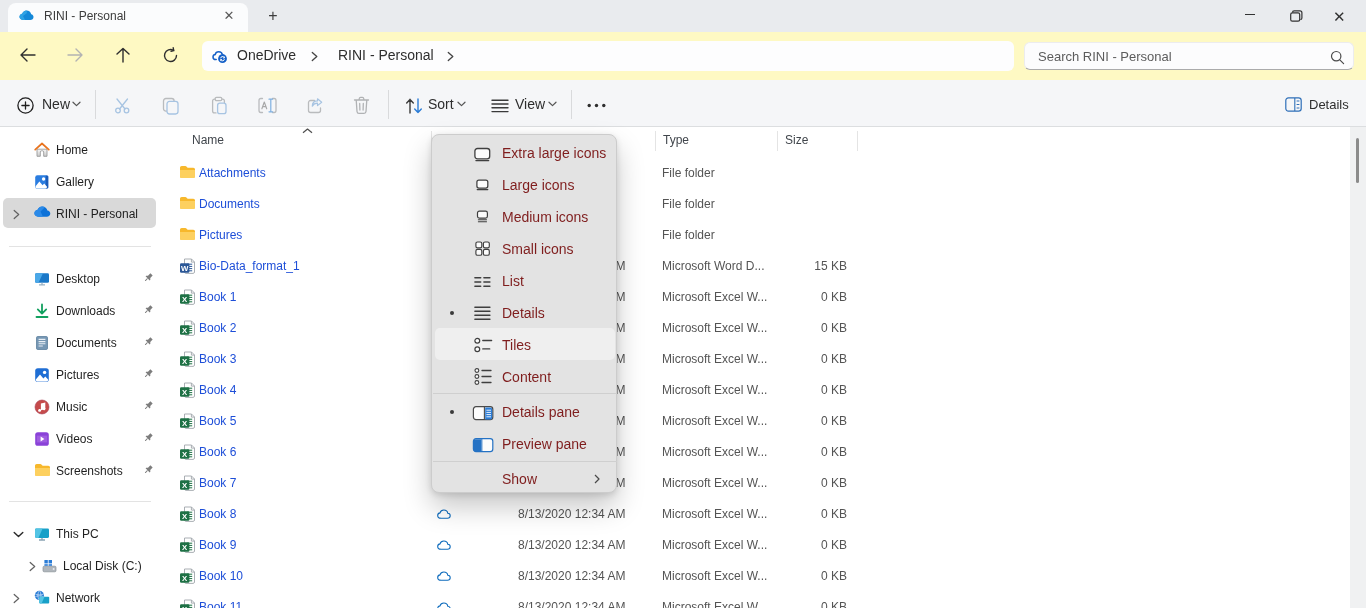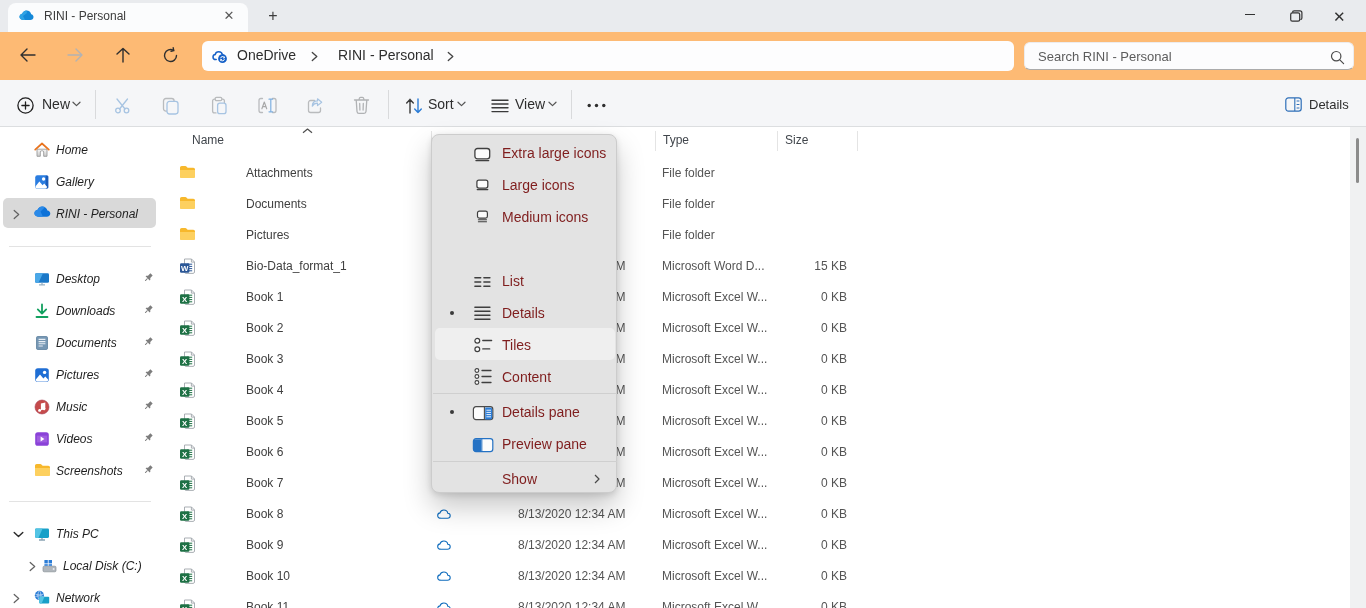--- a/index.html
+++ b/index.html
@@ -9,46 +9,46 @@
   svg { display:block; }
 
   
   #titlebar { left:0; top:0; width:1366px; height:32px; background:#e9ebee; }
   #tab { left:8px; top:3px; width:240px; height:29px; background:#fbfcfd; border-radius:8px 8px 0 0; }
   #tabtitle { left:44px; top:9px; font-size:12px; color:#3d3d3d; }
   #tabx { left:219px; top:6px; width:20px; height:20px; color:#5a5a5a; font-size:13px; text-align:center; line-height:19px;}
   #newtab { left:262px; top:5px; width:22px; height:22px; color:#3d3d3d; font-size:16px; text-align:center; line-height:21px; font-weight:400;}
 
   
-  #addrrow { left:0; top:32px; width:1366px; height:48px; background:#fdba74; }
+  #addrrow { left:0; top:32px; width:1366px; height:48px; background:#fef9c3; }
   .navbtn { top:15px; width:16px; height:16px; }
   #crumb { left:202px; top:9px; width:812px; height:30px; background:#fdfdfe; border-radius:6px; }
   #searchbox { left:1024px; top:10px; width:330px; height:28px; background:#fcfcfd; border:1px solid #ececee; border-bottom:1px solid #ababab; border-radius:6px; }
   #searchbox span { position:absolute; left:13px; top:6px; font-size:13px; color:#5c5c5c; }
 
   
   #toolbar { left:0; top:80px; width:1366px; height:47px; background:#f5f6f8; border-bottom:1px solid #dcdee0; }
   .tsep { position:absolute; top:10px; width:1px; height:29px; background:#d9dadc; }
   .tlabel { position:absolute; top:16px; font-size:14px; color:#2e2e2e; }
 
   
   #sidebar { left:0; top:127px; width:168px; height:481px; background:#fff; }
-  .sbrow { position:absolute; left:0; width:168px; height:32px;font-style:italic; }
+  .sbrow { position:absolute; left:0; width:168px; height:32px; }
   .sbtext { position:absolute; left:56px; top:10px; font-size:12px; color:#1f1f1f; }
   .sbicon { position:absolute; left:34px; top:9px; }
   .sbchev { position:absolute; left:12px; top:9px; font-size:11px; color:#6a6a6a; }
   .pin { position:absolute; left:142px; top:10px; }
   .sbsep { position:absolute; left:9px; width:142px; height:1px; background:#e3e3e3; }
 
   
   #main { left:168px; top:127px; width:1182px; height:481px; background:#fff; }
   .hdr { position:absolute; top:6px; font-size:12px; color:#41464c; }
   .hsep { position:absolute; top:4px; width:1px; height:20px; background:#e4e4e4; }
   .row { position:absolute; left:0; width:1182px; height:31px; }
-  .fname { position:absolute; left:31px; top:9px; font-size:12px; color:#404040;margin-left:47px; }
+  .fname { position:absolute; left:31px; top:9px; font-size:12px; color:#1d4ed8; }
   .fdate { position:absolute; left:350px; top:9px; font-size:12px; color:#545454; }
   .ftype { position:absolute; left:494px; top:9px; font-size:12px; color:#545454; }
   .fsize { position:absolute; left:602px; top:9px; width:77px; text-align:right; font-size:12px; color:#545454; }
   .ficon { position:absolute; left:11px; top:8px; }
   .fcloud { position:absolute; left:269px; top:11px; }
 
   
   #sbar { left:1350px; top:127px; width:16px; height:481px; background:#f0f1f2; }
   #sthumb { left:6px; top:11px; width:3px; height:45px; background:#8b8b8b; border-radius:2px; position:absolute;}
 
@@ -775,20 +775,31 @@
     </div>
     <div class="mi" style="top:66px;">
       <div class="ic" style="top:8px;">
         <svg width="22" height="17" viewBox="0 0 22 17">
           <rect x="5.5" y="2.2" width="9.9" height="6.9" rx="1.8" fill="#fcfcfc" stroke="#3f3f3f" stroke-width="1.2"></rect>
           <path d="M6.4 10.7 L14.5 10.7 M6.4 12.8 L14.5 12.8" stroke="#3f3f3f" stroke-width="1.1" stroke-linecap="round"></path>
         </svg>
       </div>
       <div class="txt">Medium icons</div>
     </div>
+    <div class="mi" style="top:98px;">
+      <div class="ic" style="top:8px;">
+        <svg width="22" height="17" viewBox="0 0 22 17">
+          <rect x="3.9" y="1" width="5.9" height="5.9" rx="1.6" fill="#fcfcfc" stroke="#3f3f3f" stroke-width="1.15"></rect>
+          <rect x="11.4" y="1" width="5.9" height="5.9" rx="1.6" fill="#fcfcfc" stroke="#3f3f3f" stroke-width="1.15"></rect>
+          <rect x="3.9" y="8.4" width="5.9" height="5.9" rx="1.6" fill="#fcfcfc" stroke="#3f3f3f" stroke-width="1.15"></rect>
+          <rect x="11.4" y="8.4" width="5.9" height="5.9" rx="1.6" fill="#fcfcfc" stroke="#3f3f3f" stroke-width="1.15"></rect>
+        </svg>
+      </div>
+      <div class="txt">Small icons</div>
+    </div>
     <div class="mi" style="top:130px;">
       <div class="ic" style="top:8px;">
         <svg width="22" height="17" viewBox="0 0 22 17">
           <path d="M2.9 4.7 L8.7 4.7 M2.9 9 L8.7 9 M2.9 13.3 L8.7 13.3 M11.9 4.7 L17.9 4.7 M11.9 9 L17.9 9 M11.9 13.3 L17.9 13.3" stroke="#3f3f3f" stroke-width="1.5" stroke-linecap="round"></path>
         </svg>
       </div>
       <div class="txt">List</div>
     </div>
     <div class="mi" style="top:162px;">
       <div class="dot"></div>

